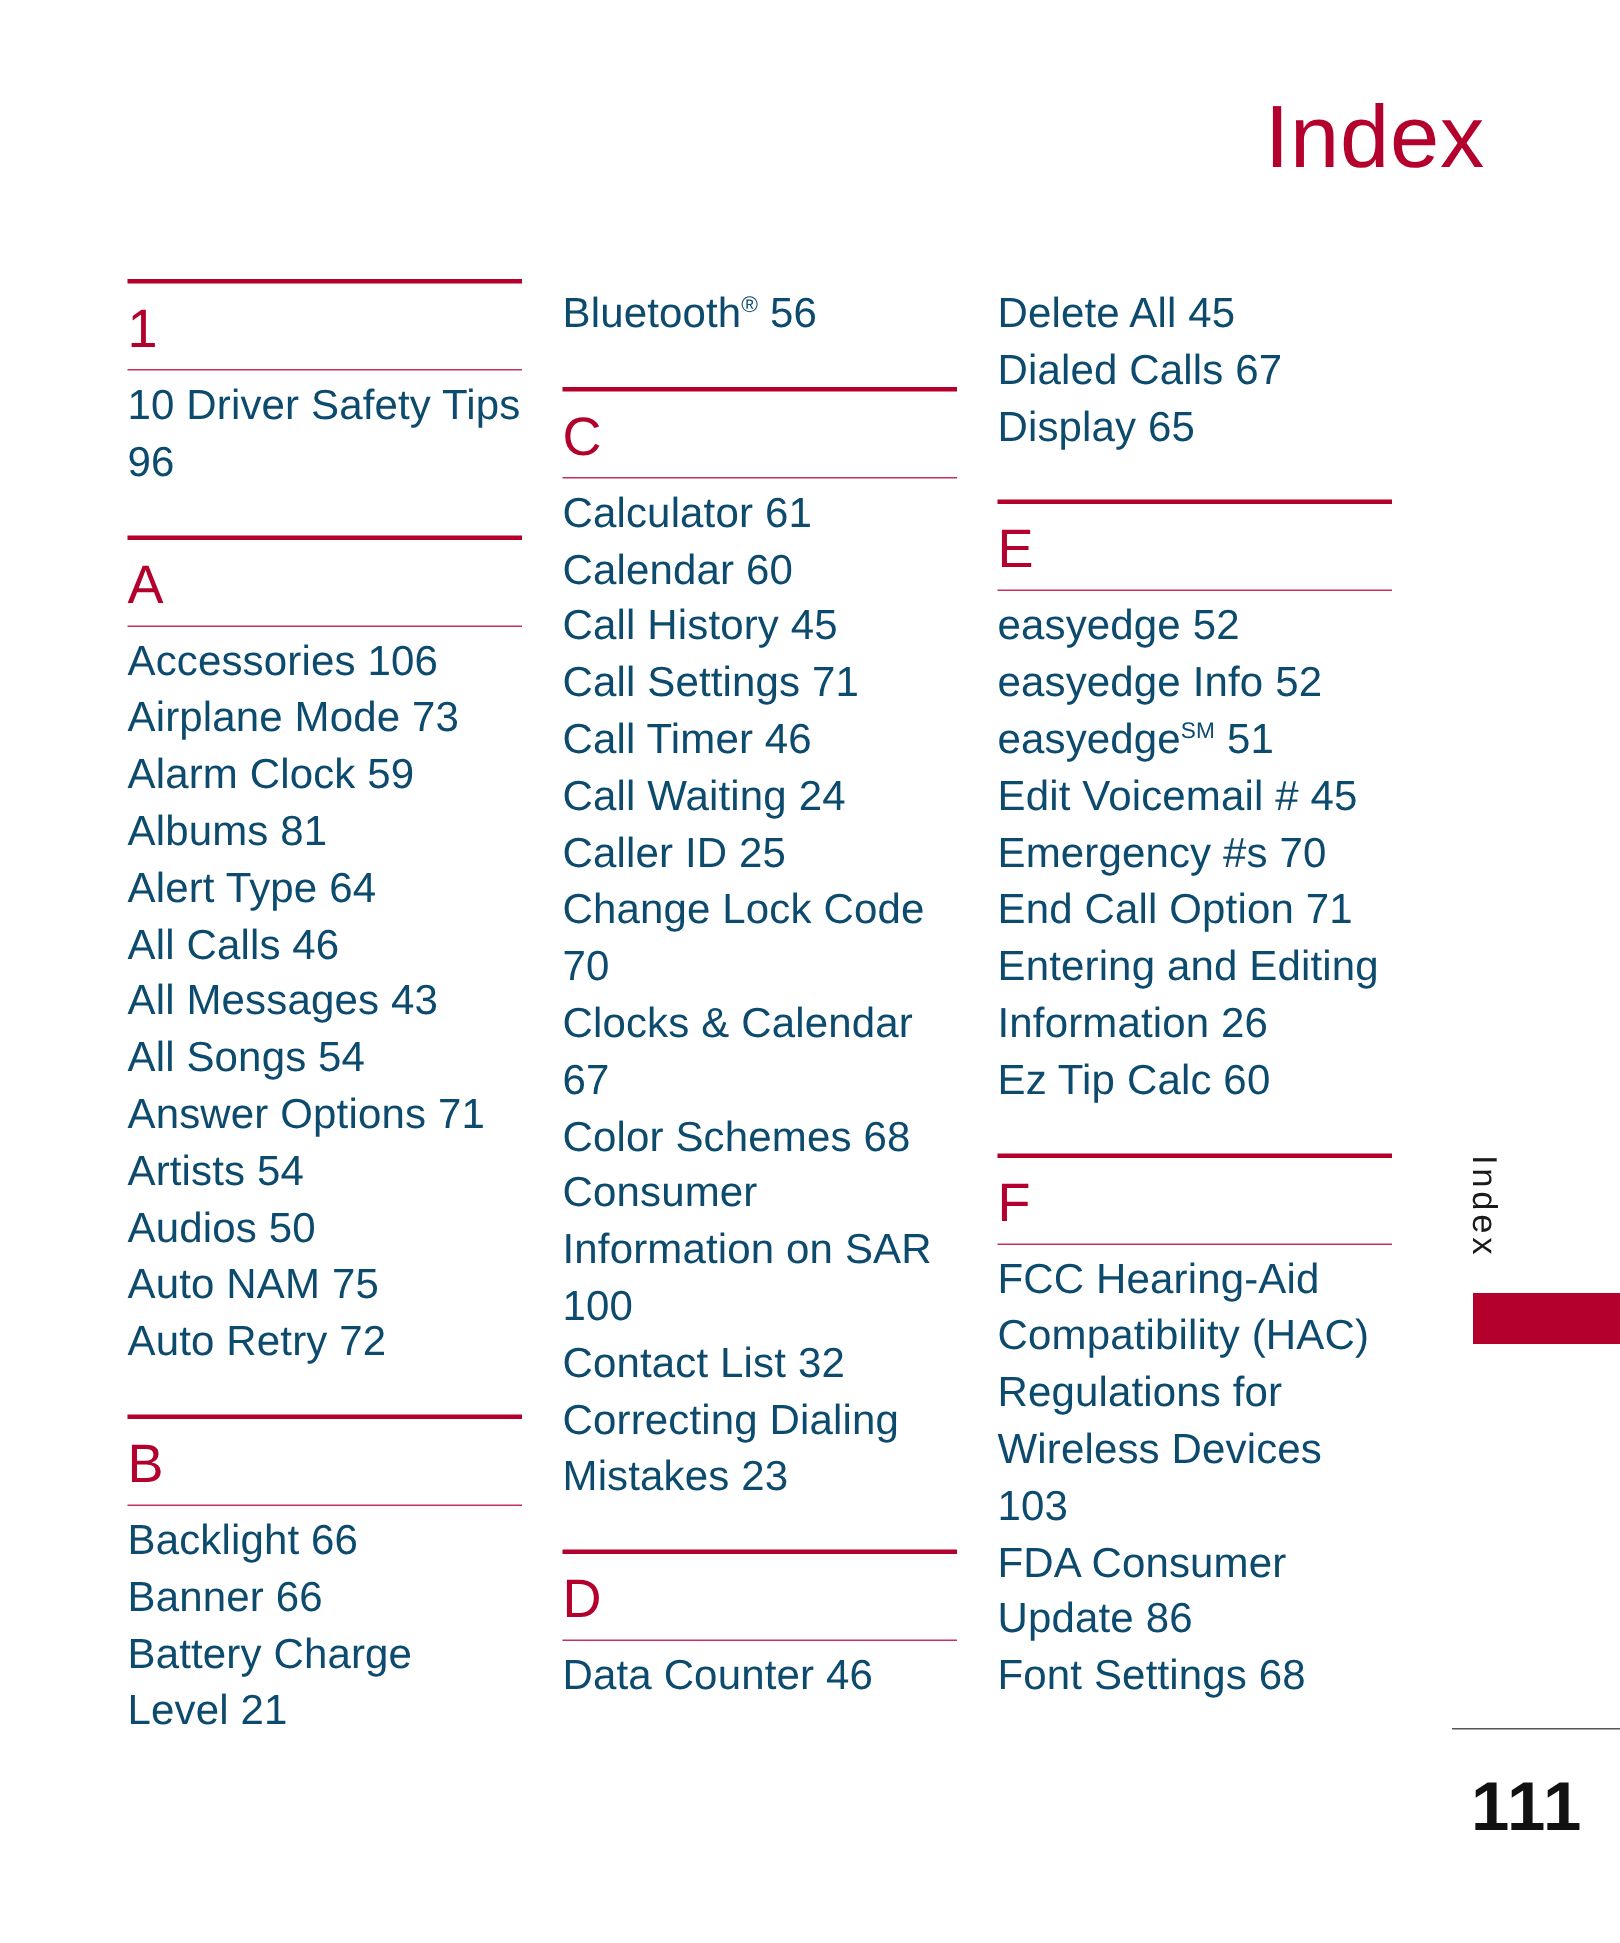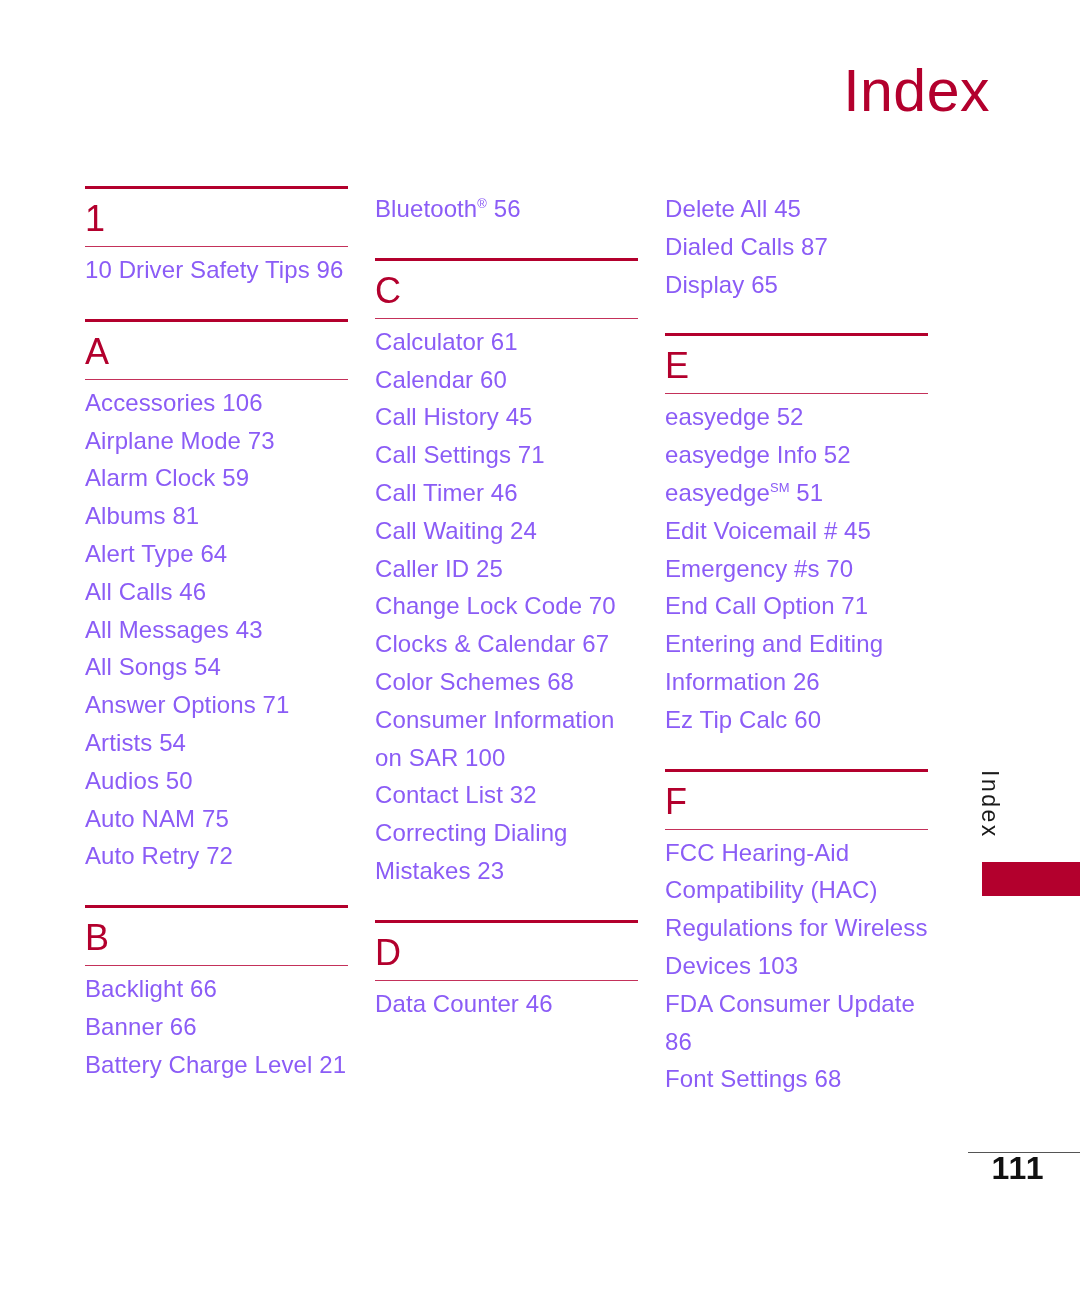--- a/index.html
+++ b/index.html
@@ -62,23 +62,23 @@
     line-height: 1;
     color: #B3002D;
     font-weight: 400;
     padding: 12px 0 9px 0;
     letter-spacing: 0.5px;
   }
   .entries {
     padding-top: 4px;
   }
   .entry {
-    font-size: 24px;
+    font-size: 28px;
     line-height: 37.8px;
-    color: #8b5cf6;
+    color: #0c4a6e;
     font-weight: 400;
     letter-spacing: 0.1px;
   }
   .entry sup {
     font-size: 0.54em;
     vertical-align: super;
     line-height: 0;
   }
 
   
@@ -117,24 +117,24 @@
     position: absolute;
     left: 968px;
     top: 1152px;
     width: 112px;
     height: 0;
     border-top: 1.5px solid #555555;
   }
   #page-number {
     position: absolute;
     left: 968px;
-    top: 1150px;
+    top: 1177px;
     width: 100px;
     text-align: center;
-    font-size: 32px;
+    font-size: 46px;
     font-weight: 700;
     color: #111111;
     letter-spacing: 1px;
   }
 </style>
 </head>
 <body>
 
 <div id="page-title">Index</div>
 
@@ -208,21 +208,21 @@
         <div class="section-letter">D</div>
         <div class="rule-bottom"></div>
         <div class="entries">
           <div class="entry">Data Counter 46</div>
         </div>
       </div>
     </div>
     <div class="column">
       <div class="entries leadin">
         <div class="entry">Delete All 45</div>
-        <div class="entry">Dialed Calls 87</div>
+        <div class="entry">Dialed Calls 67</div>
         <div class="entry">Display 65</div>
       </div>
       <div class="section">
         <div class="rule-top"></div>
         <div class="section-letter">E</div>
         <div class="rule-bottom"></div>
         <div class="entries">
           <div class="entry">easyedge 52</div>
           <div class="entry">easyedge Info 52</div>
           <div class="entry">easyedge<sup>SM</sup> 51</div>

